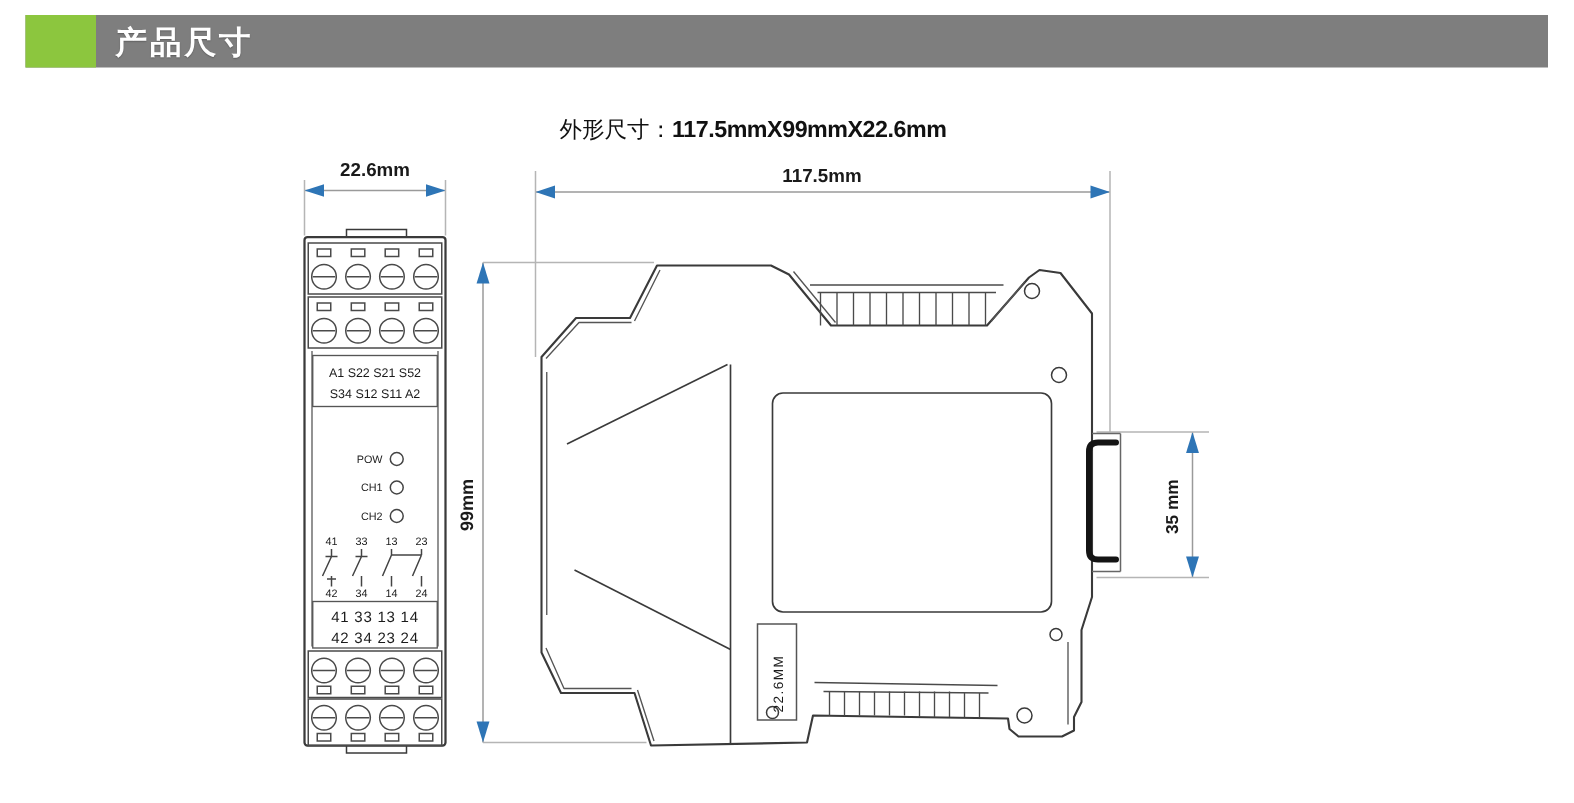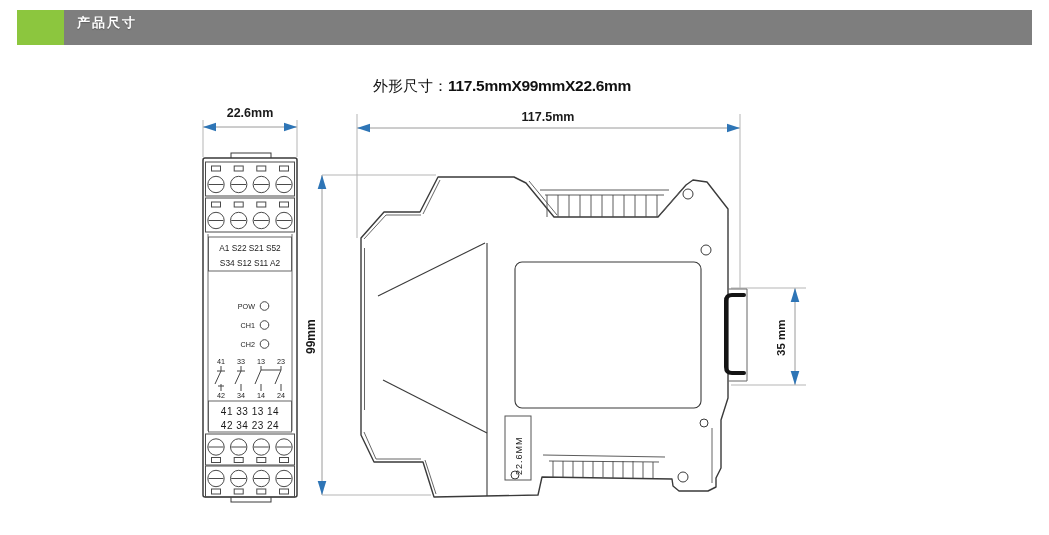--- a/index.html
+++ b/index.html
@@ -1,21 +1,21 @@
 <!DOCTYPE html>
 <html><head>
 <meta charset="utf-8">
 <style>
   html,body{margin:0;padding:0;background:#fff;}
   .page{position:relative;width:1049px;height:535px;background:#ffffff;overflow:hidden;
         font-family:"Liberation Sans",sans-serif;}
   
   .hdr{position:absolute;left:17px;top:10px;width:1015px;height:35px;background:#7e7e7e;}
   .hdr-accent{position:absolute;left:0;top:0;width:47px;height:35px;background:#8cc63e;}
-  .hdr-title{position:absolute;left:60px;top:4px;color:#ffffff;font-size:13px;font-weight:bold;
+  .hdr-title{position:absolute;left:60px;top:4px;color:#ffffff;font-size:21px;font-weight:bold;
              letter-spacing:2px;text-shadow:0 1px 1px rgba(0,0,0,.25);}
   
   .subtitle{position:absolute;left:373px;top:77px;font-size:15px;color:#111;white-space:nowrap;}
   .subtitle .val{font-weight:bold;font-size:15.5px;letter-spacing:-0.3px;}
   svg{position:absolute;}
   .t{font-family:"Liberation Sans",sans-serif;fill:#1a1a1a;}
   .dim{font-weight:bold;}
 </style>
 </head>
 <body>

